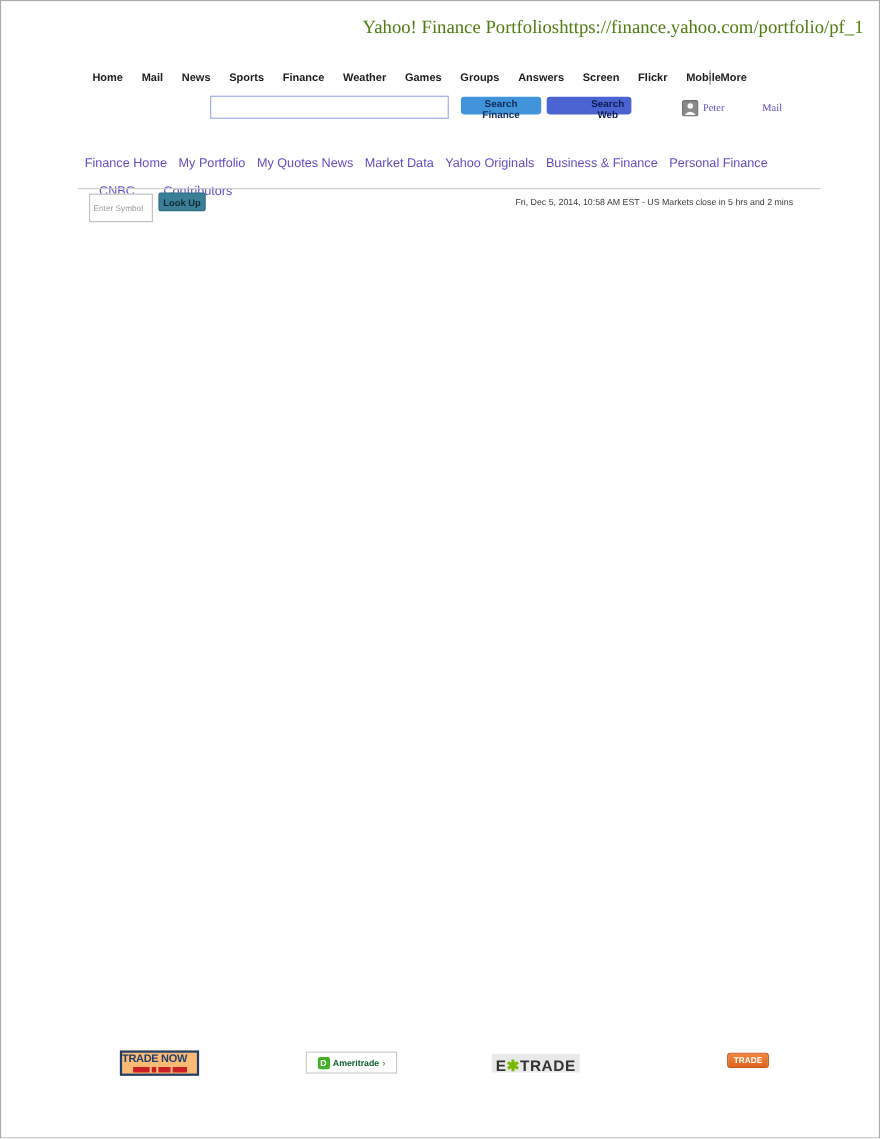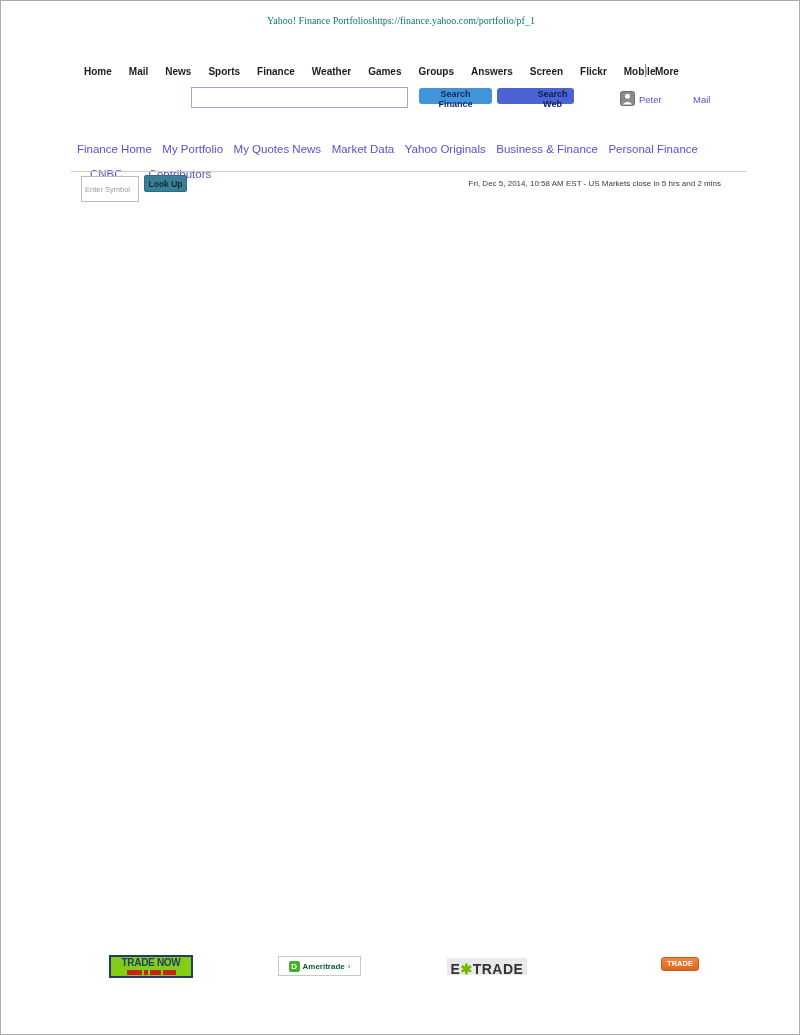--- a/index.html
+++ b/index.html
@@ -3,22 +3,22 @@
 <meta charset="utf-8">
 <style>
   html,body{margin:0;padding:0;background:#fff;}
   .page{
     position:relative;width:798px;height:1033px;border:1px solid #ababab;
     background:#fff;font-family:"Liberation Sans",sans-serif;overflow:hidden;
   }
   
   .print-row{
     position:absolute;left:16px;right:14px;display:flex;
-    justify-content:center;font-family:"Liberation Serif",serif;
-    font-size:10px;color:#0f766e;
+    justify-content:flex-end;font-family:"Liberation Serif",serif;
+    font-size:17px;color:#4d7c0f;
   }
   .print-header{top:14px;}
   .print-footer{top:1003px;}
   
   .topnav{
     position:absolute;left:83px;top:65px;display:flex;gap:17px;align-items:center;
     font-size:10px;color:#1c1c1c;white-space:nowrap;font-weight:bold;
   }
   .topnav .nav-item{cursor:pointer;}
   .vdivider{width:1px;height:13px;background:#8c8c8c;margin-top:-3px;}
@@ -32,20 +32,21 @@
     position:absolute;top:87px;height:16px;border:none;border-radius:3px;
     font-family:"Liberation Sans",sans-serif;font-size:9px;font-weight:bold;
     color:#112a5c;cursor:pointer;
   }
   .btn-finance{left:418px;width:73px;background:#4193da;}
   .btn-web{left:496px;width:77px;background:#4c63d2;color:#0d1c52;padding-left:40px;}
   .avatar{position:absolute;left:619px;top:90px;width:15px;height:15px;cursor:pointer;}
   .plink{
     position:absolute;top:93px;font-size:9.5px;color:#5f4ec7;cursor:pointer;
     text-decoration:none;
+    font-family:Liberation Serif, serif;
   }
   .user-name{left:638px;}
   .mail-link{left:692px;}
   
   .fnav{position:absolute;font-size:11.5px;color:#5f4ec7;white-space:nowrap;}
   .fnav-row1{left:76px;top:126px;width:621px;display:flex;justify-content:space-between;}
   .fnav-row2{left:89px;top:151px;display:flex;gap:26px;}
   .fnav .nav-item{cursor:pointer;margin-top:16px;}
   
   .hr{position:absolute;left:70px;top:170px;width:675px;height:0;border-top:1px solid #cbcbcb;}
@@ -58,22 +59,22 @@
     position:absolute;left:143px;top:174px;width:43px;height:17px;
     background:#3a7f98;border:1px solid #2e6a80;border-radius:2px;
     font-size:8.5px;font-weight:bold;color:#102a33;cursor:pointer;padding:0;
   }
   .market-status{
     position:absolute;right:78px;top:178px;font-size:8px;color:#3a3a3a;white-space:nowrap;
   }
   
   .ad{position:absolute;overflow:hidden;cursor:pointer;}
   .ad-tradenow{
-    left:108px;top:954px;width:84px;height:23px;border:2px solid #1e3f6e;background:#84cc16;
-    box-sizing:border-box;text-align:center;
+    left:108px;top:954px;width:72px;height:23px;border:2px solid #1e3f6e;background:#fdba74;
+    box-sizing:border-box;
   }
   .ad-tradenow .tn-label{
     font-size:10px;font-weight:bold;color:#1e3f6e;letter-spacing:-0.3px;line-height:12px;
   }
   .redrow{display:flex;gap:2px;justify-content:center;margin-top:1px;}
   .redrow i{display:block;height:5px;background:#cc2027;}
   .ad-td{
     left:277px;top:955px;width:83px;height:20px;border:1px solid #c8c8c8;background:#fff;
     box-sizing:border-box;display:flex;align-items:center;justify-content:center;gap:3px;
   }

